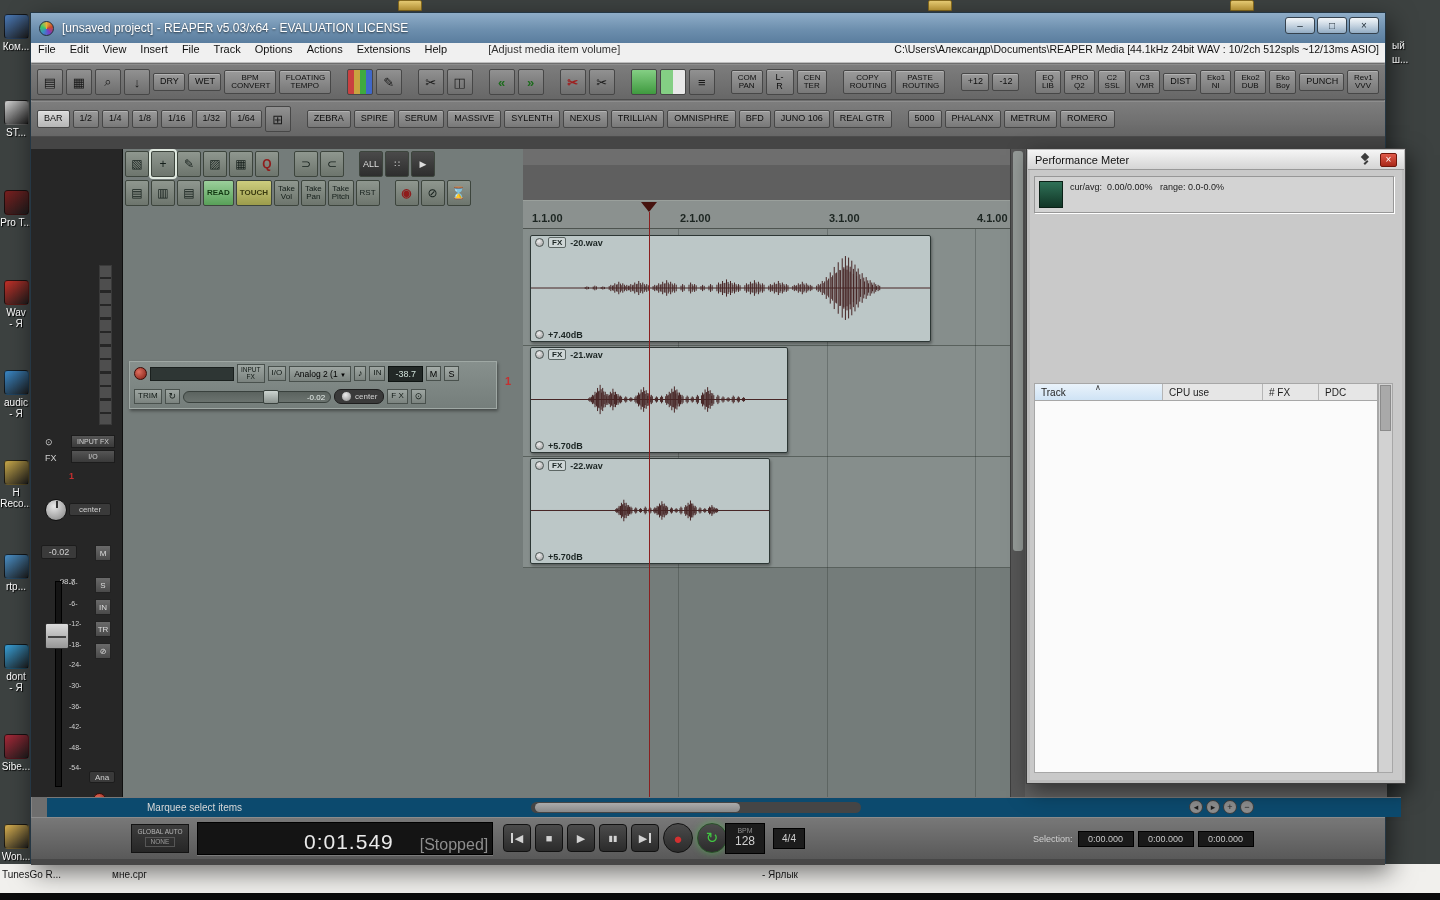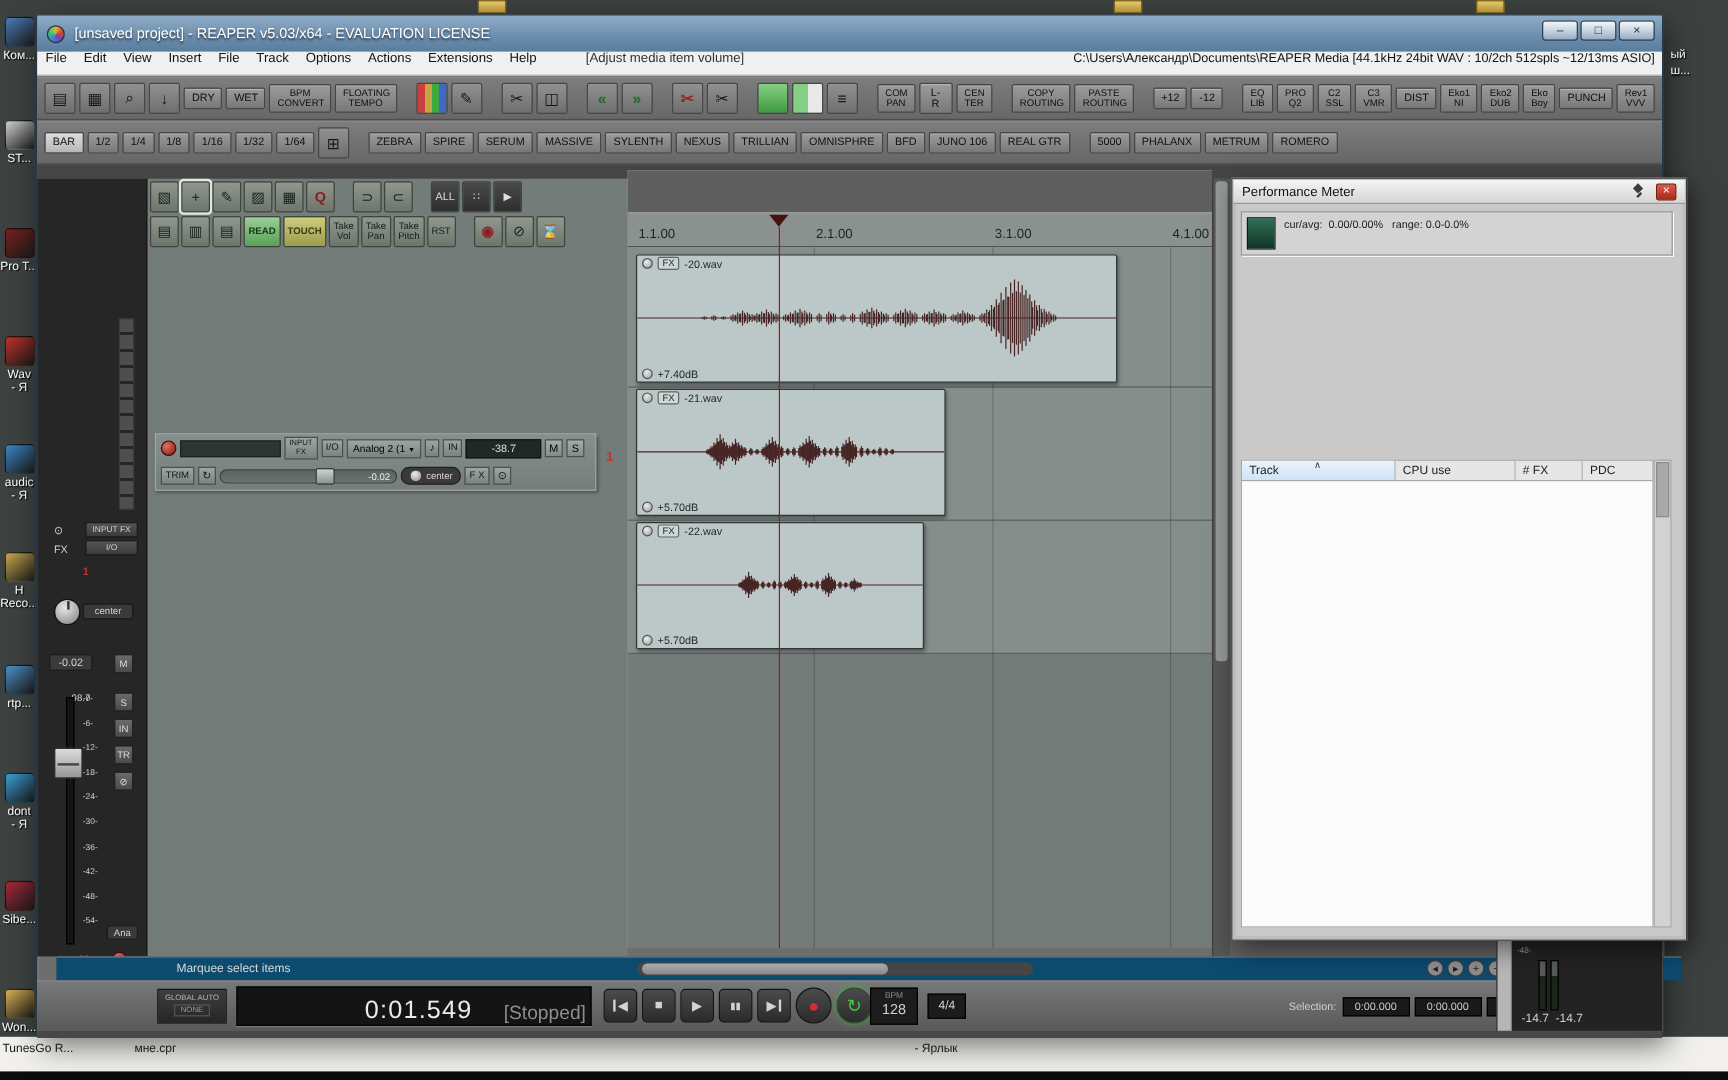--- a/index.html
+++ b/index.html
@@ -39,21 +39,21 @@
 .ic.red{color:#9d1f1f;font-weight:bold;}
 .ic.grn{color:#1d6b1d;font-weight:bold;}
 .sw-rainbow{background:linear-gradient(90deg,#c94040 25%,#c9a340 25% 50%,#3faa3f 50% 75%,#4068c9 75%);}
 .sw-green{background:linear-gradient(#84cf84,#3f9a3f);}
 .sw-green2{background:linear-gradient(90deg,#84cf84 50%,#e9e9e9 50%);}
 .sp{margin-left:13px;}
 
 #dockgap{position:absolute;left:0;top:124px;width:100%;height:12px;background:#454545;}
 #leftdark{position:absolute;left:0;top:136px;width:92px;height:648px;background:#262626;border-right:1px solid #101010;}
 #tcp{position:absolute;left:92px;top:136px;width:400px;height:648px;background:#747c7a;}
-#arrange{position:absolute;left:492px;top:129px;width:487px;height:648px;background:#a3a3a3;overflow:hidden;}
+#arrange{position:absolute;left:492px;top:152px;width:487px;height:648px;background:#e5e5e5;overflow:hidden;font-weight:bold;}
 #vscroll{position:absolute;left:979px;top:136px;width:15px;height:648px;background:#565656;border-left:1px solid #3d3d3d;}
 #vscroll .thumb{position:absolute;left:2px;top:2px;width:10px;height:400px;background:linear-gradient(#9d a3a0,#8a908d);background:#949a97;border-radius:3px;}
 #rightfill{position:absolute;left:994px;top:136px;width:362px;height:648px;background:#616161;}
 
 
 #edittools{position:absolute;left:2px;top:2px;width:396px;}
 .etrow{display:flex;gap:2px;margin-bottom:3px;align-items:flex-start;}
 .et{min-width:24px;height:26px;display:flex;align-items:center;justify-content:center;background:linear-gradient(#8f978f,#6d756d);border:1px solid #3d453d;font-size:12px;color:#141e1a;padding:0 3px;border-radius:2px;white-space:pre-line;line-height:1;text-align:center;}
 .et.two{font-size:8px;}
 .et.dark{background:linear-gradient(#4a4a4a,#2e2e2e);color:#ddd;font-size:9px;}
@@ -63,21 +63,21 @@
 .et.red{color:#8f1c1c;font-weight:bold;}
 .et.txt{font-size:8px;}
 
 
 #trackpanel{position:absolute;left:6px;top:212px;width:368px;height:48px;background:linear-gradient(#87908d,#757e7b);border:1px solid #9fa8a4;box-shadow:1px 2px 3px rgba(0,0,0,.4);}
 .tp-row{display:flex;align-items:center;gap:3px;padding:3px 4px;height:23px;}
 .tp-rec{width:13px;height:13px;border-radius:50%;background:radial-gradient(circle at 35% 35%,#df7060,#7c1b10);border:1px solid #3a0b06;flex:none;}
 .tp-name{width:84px;height:14px;background:#2e3634;border:1px solid #1a201e;flex:none;}
 .tp-btn{font-size:6.5px;line-height:1.05;padding:2px 3px;background:linear-gradient(#9ea6a2,#7b837f);border:1px solid #49514d;color:#101814;text-align:center;white-space:pre-line;}
 .tp-combo{font-size:8.5px;padding:2px 4px;background:linear-gradient(#9ea6a2,#7b837f);border:1px solid #49514d;white-space:nowrap;}
-.tp-disp{font-size:9px;color:#cfe0d8;background:#222826;border:1px solid #0e1412;padding:2px 20px;}
+.tp-disp{font-size:9px;color:#cfe0d8;background:#222826;border:1px solid #0e1412;padding:2px 6px;}
 .tp-ms{width:15px;height:15px;font-size:9px;display:flex;align-items:center;justify-content:center;background:linear-gradient(#a5ada9,#848c88);border:1px solid #49514d;flex:none;}
 .tp-slider{position:relative;width:148px;height:12px;background:linear-gradient(#5b635f,#6b736f);border:1px solid #39413d;border-radius:6px;flex:none;}
 .tp-slider .handle{position:absolute;left:54%;top:-2px;width:16px;height:14px;background:linear-gradient(#ccd4d0,#8b938f);border:1px solid #39413d;border-radius:2px;}
 .tp-slider .val{position:absolute;right:5px;top:1.5px;font-size:8px;color:#e9f1ed;}
 .tp-knob{width:11px;height:11px;border-radius:50%;background:radial-gradient(circle at 40% 32%,#ececec,#8a8a8a);border:1px solid #3e3e3e;flex:none;}
 .tp-chip{display:flex;align-items:center;gap:3px;background:#3a3a3a;border:1px solid #1e1e1e;border-radius:7px;padding:1px 6px;font-size:8px;color:#d3d3d3;}
 #tracknum{position:absolute;left:382px;top:226px;font-size:11px;font-weight:bold;color:#c53030;}
 
 
 #mboxes{position:absolute;left:68px;top:116px;width:13px;height:160px;background:repeating-linear-gradient(180deg,#4e4e4e 0 11px,#262626 11px 13.5px);border:1px solid #3a3a3a;}
@@ -132,21 +132,21 @@
 .tp.small{font-size:8px;letter-spacing:0;}
 .tp.round{border-radius:50%;width:30px;height:30px;}
 .tp.rec{color:#d23030;font-size:15px;}
 .tp.loop{color:#42c642;font-size:15px;border-color:#275427;box-shadow:0 0 7px rgba(70,200,70,.55);}
 .tp.bar-left::before{content:"";width:2px;height:10px;background:#d2d2d2;margin-right:2px;}
 .tp.bar-right::after{content:"";width:2px;height:10px;background:#d2d2d2;margin-left:2px;}
 #bpmbox{position:absolute;left:694px;top:5px;width:40px;height:31px;background:#1c1c1c;border:1px solid #000;text-align:center;color:#d0d0d0;}
 #bpmbox .l{font-size:7px;color:#8d8d8d;margin-top:3px;}
 #bpmbox .v{font-size:12px;}
 #sigbox{position:absolute;left:742px;top:10px;width:32px;height:21px;background:#1c1c1c;border:1px solid #000;color:#d0d0d0;font-size:10px;display:flex;align-items:center;justify-content:center;}
-#selwrap{position:absolute;left:1002px;top:13px;display:flex;gap:5px;align-items:center;font-size:9px;color:#d0d0d0;margin-left:41px;}
+#selwrap{position:absolute;left:1002px;top:13px;display:flex;gap:5px;align-items:center;font-size:9px;color:#d0d0d0;}
 .selbox{width:56px;height:16px;background:#191919;border:1px solid #000;display:flex;align-items:center;justify-content:center;font-size:9px;color:#c9c9c9;}
 
 
 #mixfrag{position:absolute;left:1216px;top:770px;width:139px;height:77px;background:#232323;border:1px solid #4b4b4b;}
 #mixfrag .sb{position:absolute;left:0;top:0;width:12px;height:100%;background:#b6b6b6;border-right:1px solid #7f7f7f;}
 #mixfrag .scale{position:absolute;left:16px;top:5px;font-size:7px;color:#9b9b9b;}
 #mixfrag .meter{position:absolute;top:16px;width:7px;height:42px;background:linear-gradient(#565d56 0 12px,#1c241c 12px);border:1px solid #000;}
 #mixfrag .vals{position:absolute;left:20px;bottom:4px;font-size:10px;color:#cfcfcf;white-space:pre;}
 
 
@@ -552,27 +552,20 @@
       <span>Selection:</span>
       <span style="display:flex;gap:4px">
           <span class="selbox">0:00.000</span>
           <span class="selbox">0:00.000</span>
           <span class="selbox">0:00.000</span>
         </span>
     </div>
   </div>
   <div id="btmfill"></div>
 
-  <div id="mixfrag">
-    <div class="sb"></div>
-    <span class="scale">-48-</span>
-    <div class="meter" style="left:34px"></div>
-    <div class="meter" style="left:44px"></div>
-    <span class="vals">-14.7  -14.7</span>
-  </div>
 </div>
 
 <div id="perf">
   <div id="perftitle">
     <span>Performance Meter</span>
     <div id="pin"></div>
     <div id="perfclose">×</div>
   </div>
   <div id="perfstats">
     <div class="green"></div>

